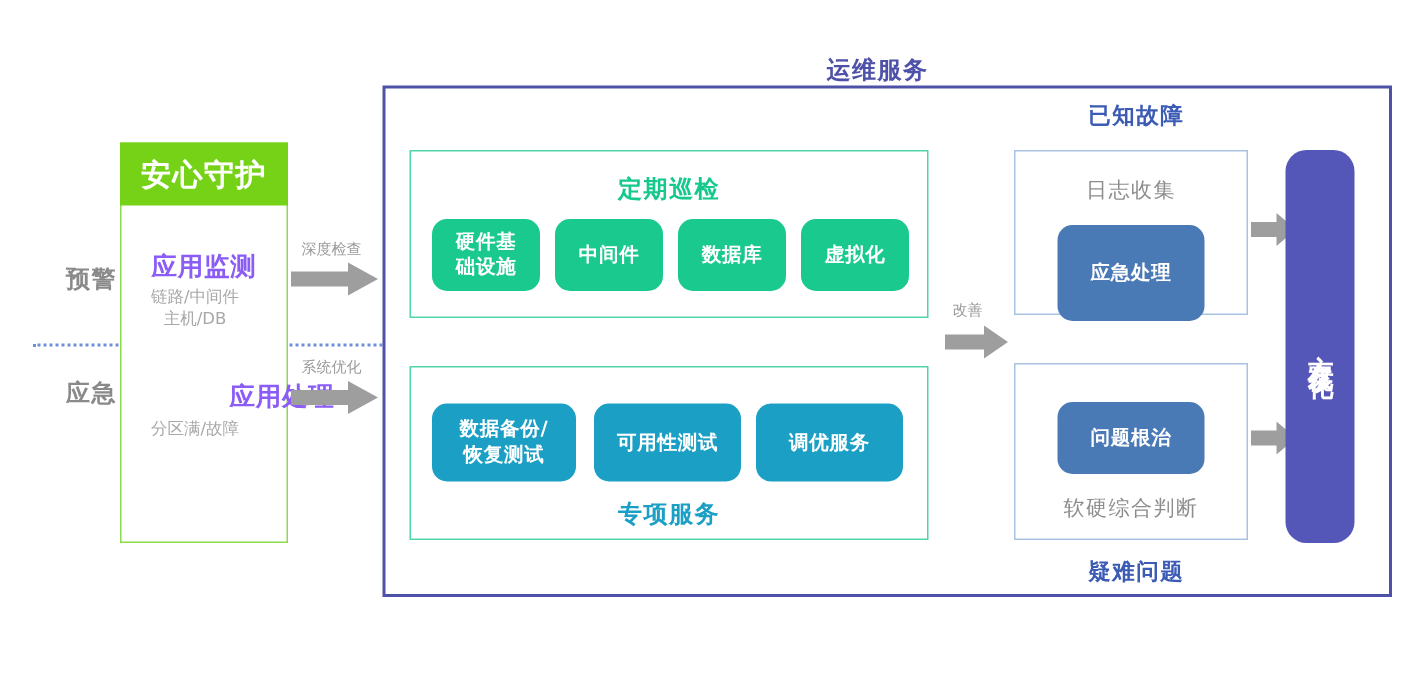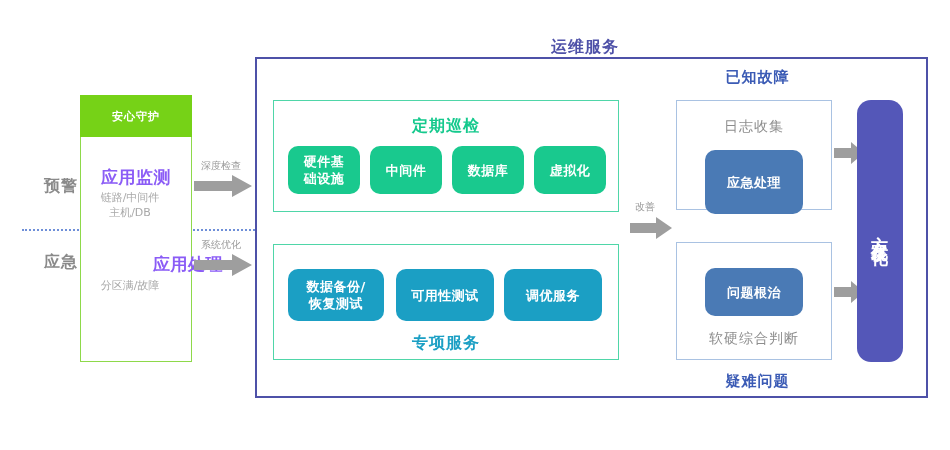--- a/index.html
+++ b/index.html
@@ -22,21 +22,21 @@
   
   .green-card{
     left:80px;top:95px;width:112px;height:267px;
     border:1.5px solid #8ed94a;
     background:#ffffff;
     box-sizing:border-box;
   }
   .green-head{
     left:80px;top:95px;width:112px;height:42px;
     background:#76d217;
-    color:#ffffff;font-size:11px;font-weight:bold;
+    color:#ffffff;font-size:20px;font-weight:bold;
     display:flex;align-items:center;justify-content:center;
     letter-spacing:1px;
     text-align:center;
   }
   .green-item-title{
     font-size:17px;font-weight:bold;color:#8b5cf6;
     text-align:center;width:112px;letter-spacing:.5px;
   }
   .green-item-sub{
     font-size:11px;color:#a8a8a8;text-align:center;width:100px;

